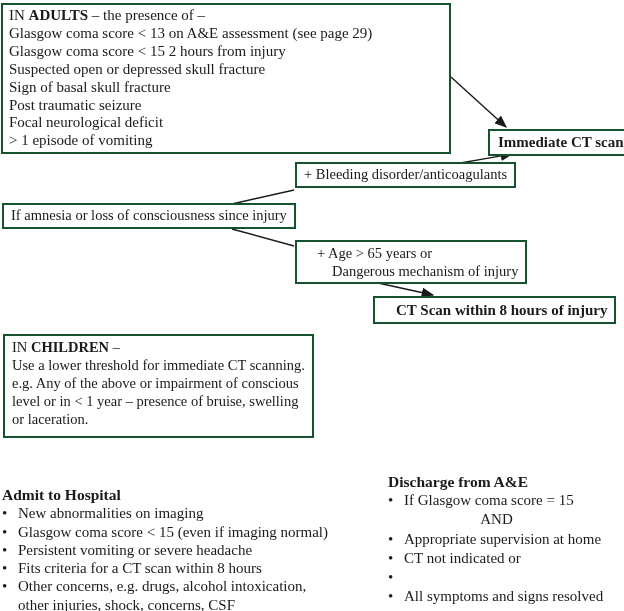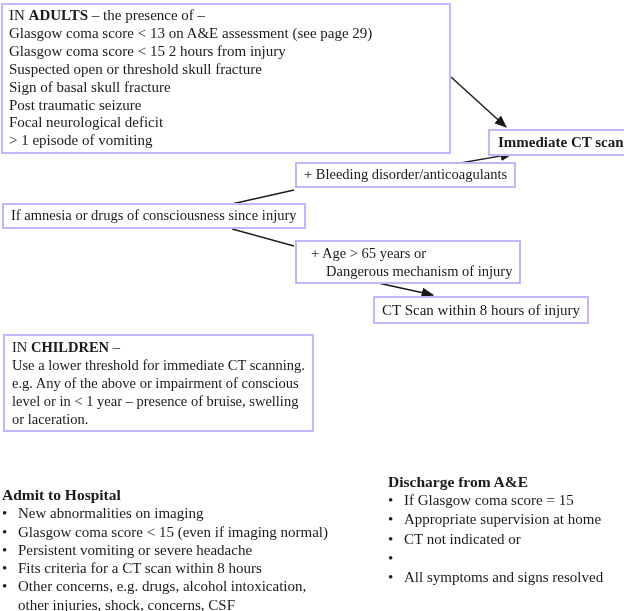--- a/index.html
+++ b/index.html
@@ -14,21 +14,21 @@
     overflow: hidden;
   }
   svg.connectors {
     position: absolute;
     left: 0; top: 0;
     width: 624px; height: 611px;
   }
   svg.connectors line { stroke: #1a1a1a; stroke-width: 1.4; }
   .box {
     position: absolute;
-    border: 2px solid #c4b5fd;
+    border: 2px solid #14532d;
     background: #ffffff;
   }
   .nw { white-space: nowrap; }
   .bold { font-weight: bold; }
 
   .adults-box {
     left: 1px; top: 3px;
     width: 450px; height: 151px;
     padding: 2px 6px;
     font-size: 15px; line-height: 17.9px;
@@ -47,34 +47,34 @@
     white-space: nowrap;
   }
   .amnesia-box {
     left: 2px; top: 203px;
     padding: 1px 7px 2px 7px;
     font-size: 14.5px; line-height: 19px;
     white-space: nowrap;
   }
   .age-box {
     left: 295px; top: 240px;
-    padding: 2px 7px 2px 14px;
+    padding: 2px 7px 2px 20px;
     font-size: 14.5px; line-height: 18px;
     white-space: nowrap;
   }
   .age-box .indent { padding-left: 15px; }
   .ct8-box {
     left: 373px; top: 296px;
-    padding: 2px 7px 2px 7px;
+    padding: 2px 7px 2px 21px;
     font-size: 15px; line-height: 20px;
-    font-weight: normal; white-space: nowrap; text-align: right;
+    font-weight: bold; white-space: nowrap; text-align: right;
   }
   .children-box {
     left: 3px; top: 334px;
-    padding: 2px 7px 2px 7px;
+    padding: 2px 7px 8px 7px;
     font-size: 14.5px; line-height: 18px;
     white-space: nowrap;
   }
   .list-col { position: absolute; font-size: 15px; line-height: 18.5px; margin-top: 20px; }
   .admit-col { left: 2px; top: 466px; width: 382px; line-height: 18.3px; }
   .discharge-col { left: 388px; top: 452px; width: 234px; line-height: 19.2px; }
   .list-col h3 { font-size: 15.5px; font-weight: bold; }
   .row { display: flex; white-space: nowrap; }
   .row .b { flex: 0 0 16px; width: 16px; }
   .and-center { display: inline-block; width: 185px; text-align: center; }
@@ -94,32 +94,32 @@
     <line x1="437" y1="167" x2="512" y2="154" marker-end="url(#ah)"></line>
     <line x1="232" y1="204" x2="294" y2="190"></line>
     <line x1="232" y1="229" x2="294" y2="246"></line>
     <line x1="378" y1="283" x2="433" y2="295" marker-end="url(#ah)"></line>
   </svg>
 
   <div class="box adults-box">
     <div class="nw"><span>IN </span><span class="bold">ADULTS</span><span> – the presence of –</span></div>
     <div class="nw">Glasgow coma score &lt; 13 on A&amp;E assessment (see page 29)</div>
     <div class="nw">Glasgow coma score &lt; 15 2 hours from injury</div>
-    <div class="nw">Suspected open or threshold skull fracture</div>
+    <div class="nw">Suspected open or depressed skull fracture</div>
     <div class="nw">Sign of basal skull fracture</div>
     <div class="nw">Post traumatic seizure</div>
     <div class="nw">Focal neurological deficit</div>
     <div class="nw">&gt; 1 episode of vomiting</div>
   </div>
 
   <div class="box immediate-box">Immediate CT scan</div>
 
   <div class="box bleeding-box">+ Bleeding disorder/anticoagulants</div>
 
-  <div class="box amnesia-box">If amnesia or drugs of consciousness since injury</div>
+  <div class="box amnesia-box">If amnesia or loss of consciousness since injury</div>
 
   <div class="box age-box">
     <div class="nw">+ Age &gt; 65 years or</div>
     <div class="nw indent">Dangerous mechanism of injury</div>
   </div>
 
   <div class="box ct8-box">CT Scan within 8 hours of injury</div>
 
   <div class="box children-box">
     <div class="nw"><span>IN </span><span class="bold">CHILDREN</span><span> –</span></div>
@@ -161,20 +161,24 @@
       </div>
   </div>
 
   <div class="list-col discharge-col">
     <h3>Discharge from A&amp;E</h3>
     <div class="row">
         <span class="b">•</span>
         <span>If Glasgow coma score = 15</span>
       </div>
     <div class="row">
+        <span class="b"></span>
+        <span class="and-center">AND</span>
+      </div>
+    <div class="row">
         <span class="b">•</span>
         <span>Appropriate supervision at home</span>
       </div>
     <div class="row">
         <span class="b">•</span>
         <span>CT not indicated or</span>
       </div>
     <div class="row">
         <span class="b">•</span>
       </div>

